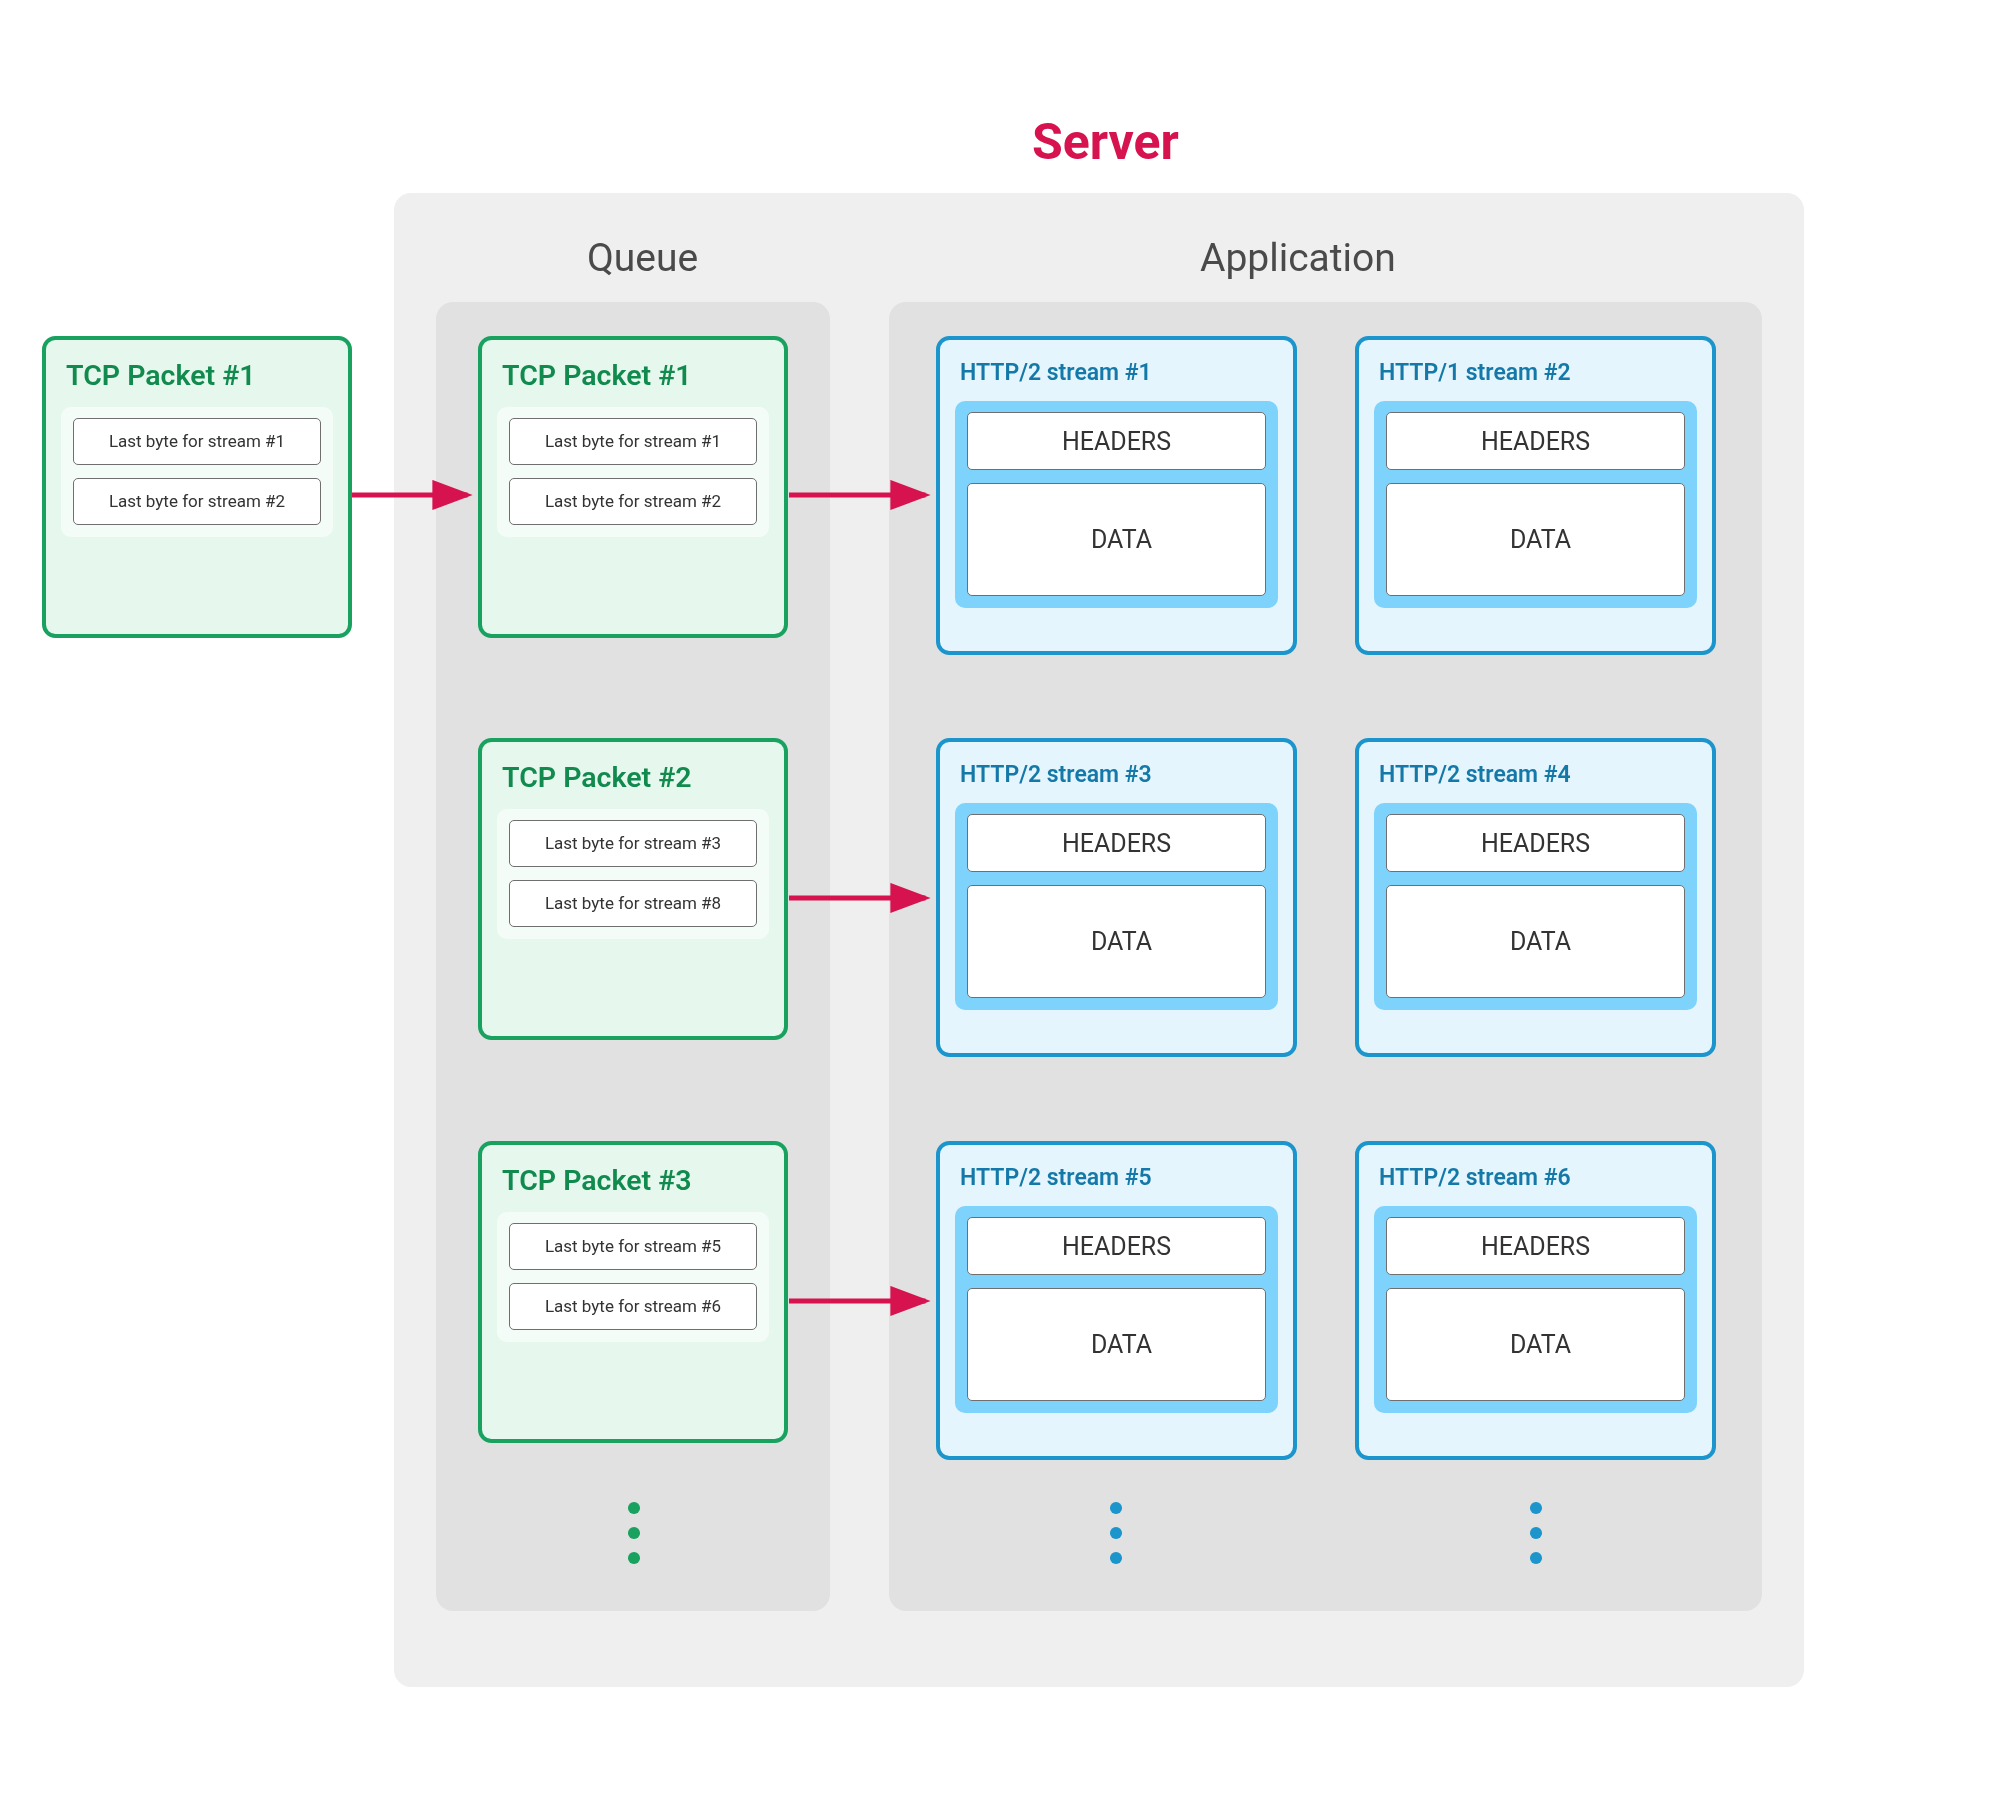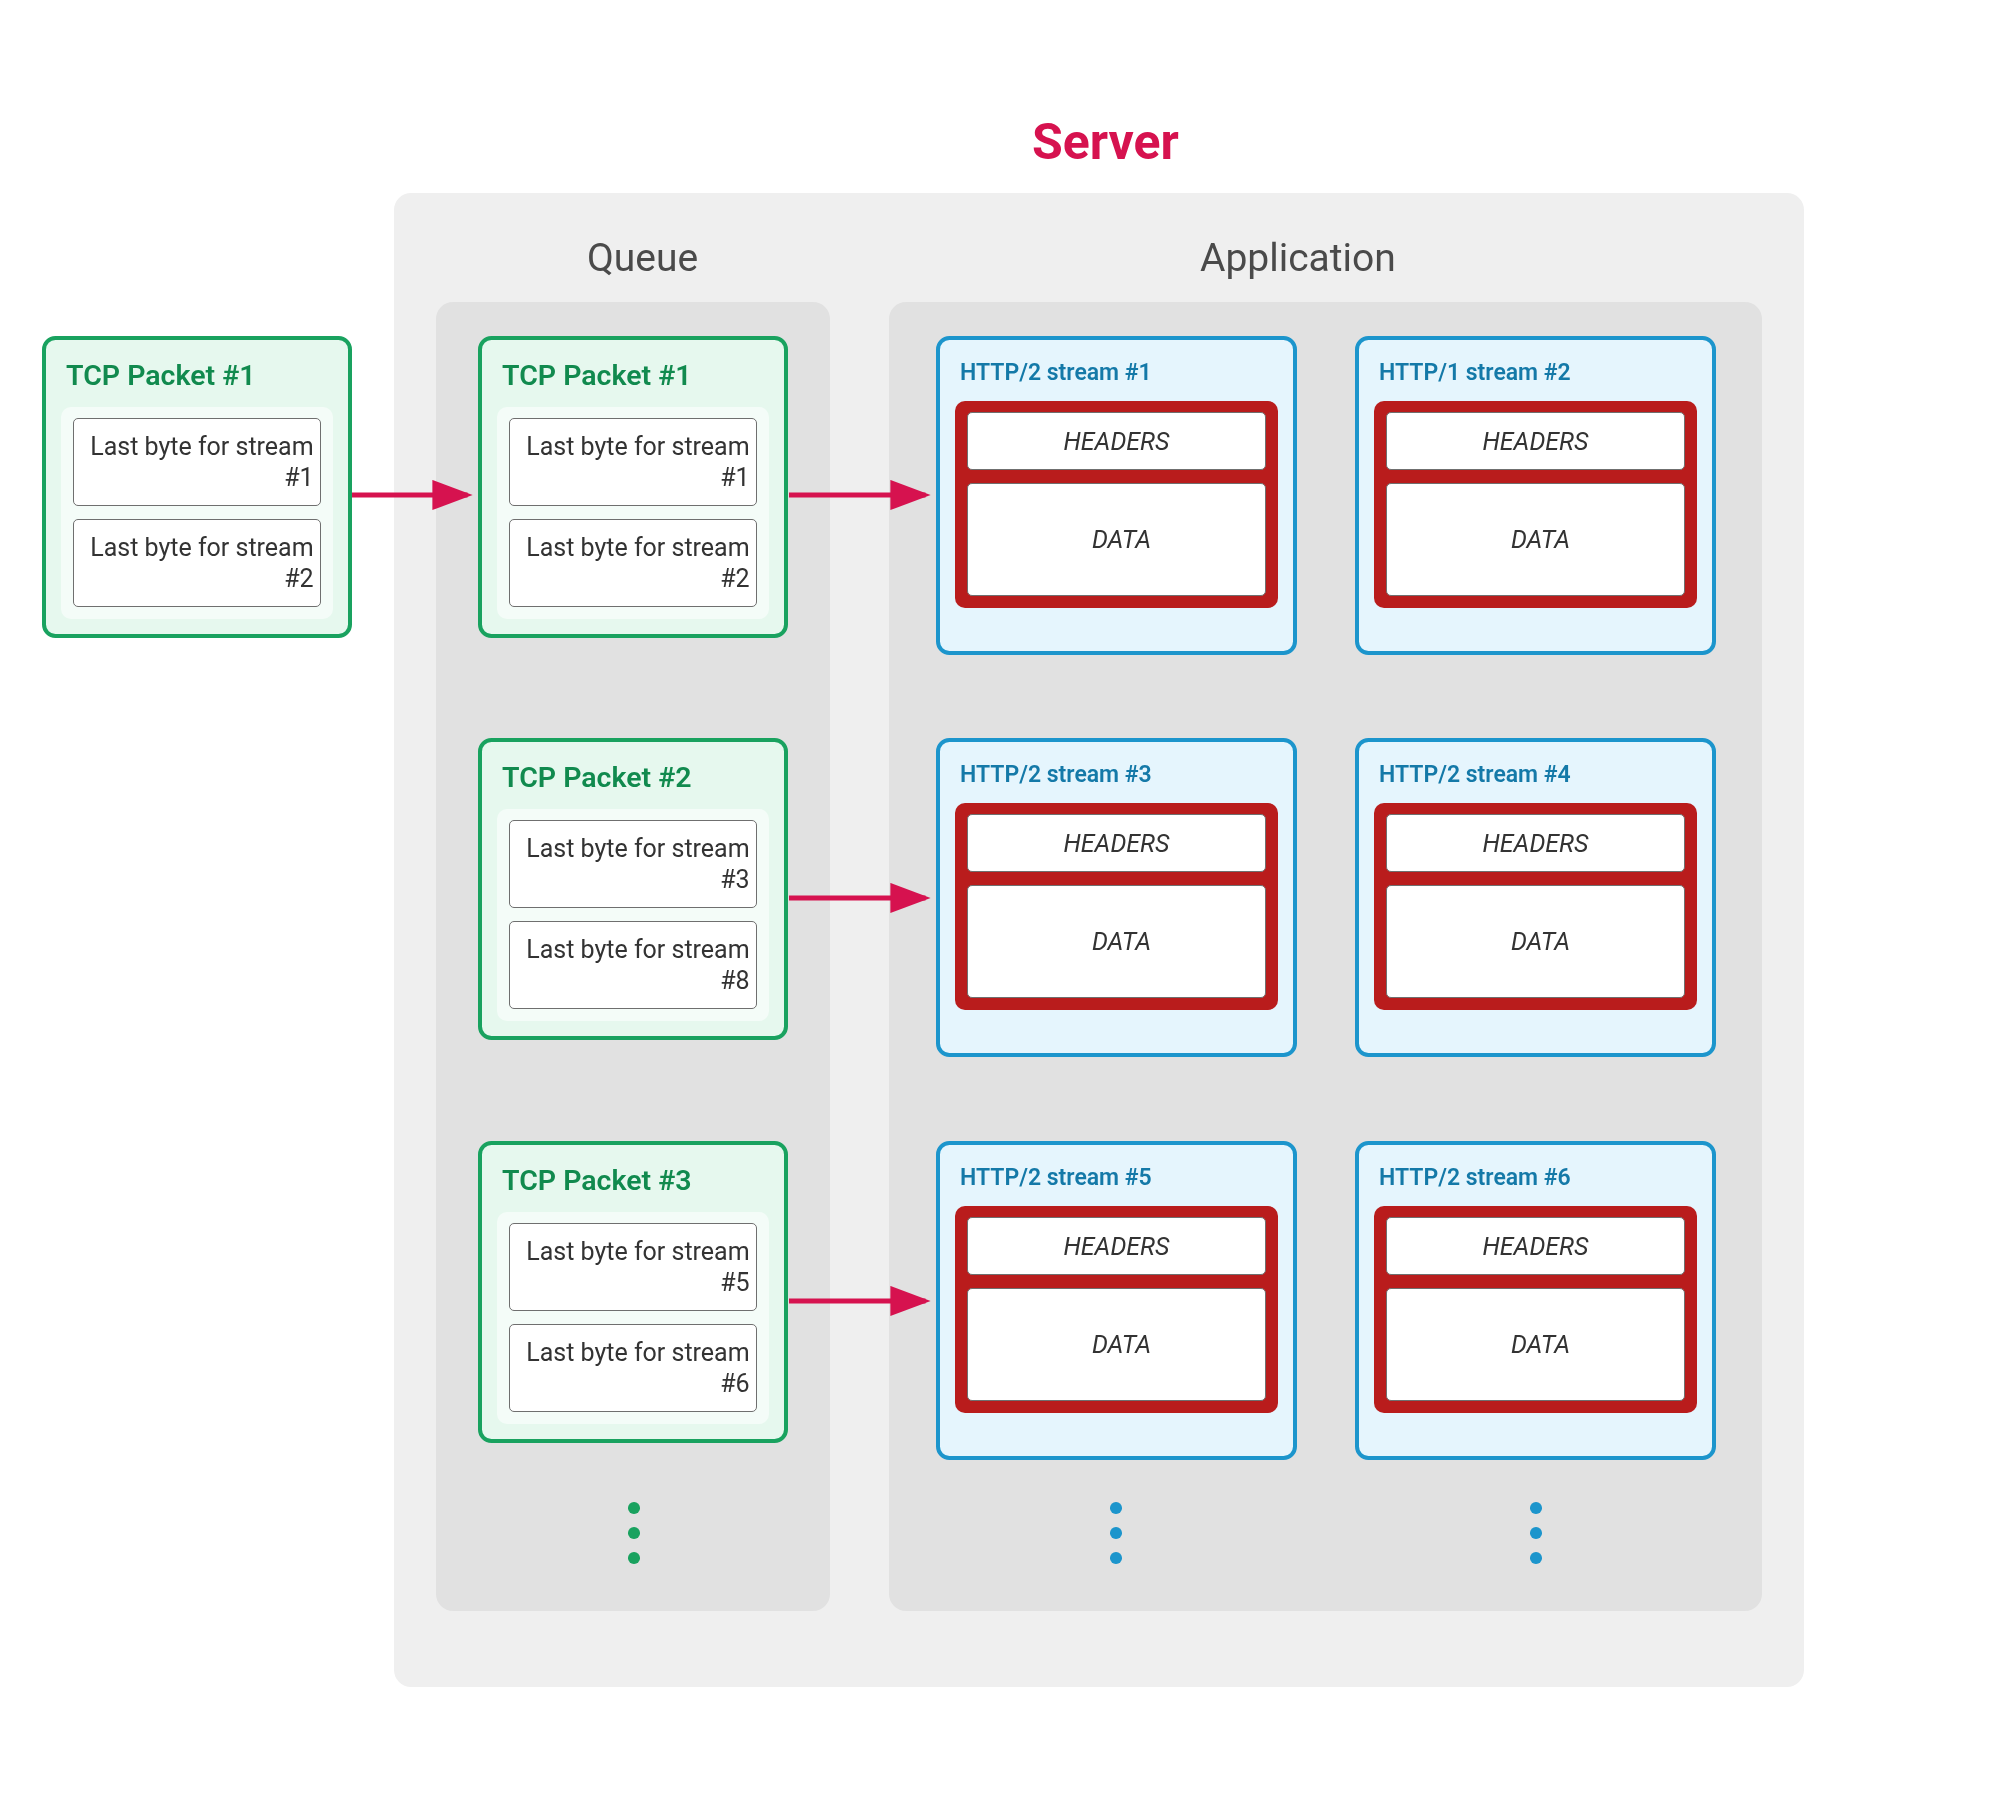--- a/index.html
+++ b/index.html
@@ -74,22 +74,22 @@
   .tcp-inner {
     background: #f4fcf8;
     border-radius: 10px;
     padding: 11.7px;
   }
   .byte-box {
     background: #ffffff;
     border: 1.7px solid #6f6f6f;
     border-radius: 5px;
     padding: 11.7px 6.7px;
-    text-align: right;
-    font-size: 25px;
+    text-align: center;
+    font-size: 17px;
     color: #333;
     line-height: 1.25;
   }
   .byte-box + .byte-box { margin-top: 13.4px; }
 
   .external-packet { left: 42px; top: 336px; }
   .queue-packet-1 { left: 478px; top: 336px; }
   .queue-packet-2 { left: 478px; top: 738px; }
   .queue-packet-3 { left: 478px; top: 1141px; }
 
@@ -103,24 +103,23 @@
     padding: 18.5px 15px 15px 15px;
   }
   .stream-title {
     color: #1479a8;
     font-size: 23px;
     font-weight: 600;
     margin-bottom: 15px;
     margin-left: 5px;
   }
   .stream-inner {
-    background: #b91c1c;
+    background: #7dd3fc;
     border-radius: 10px;
     padding: 11.7px;
-    font-style: italic;
   }
   .headers-box {
     background: #ffffff;
     border: 1.7px solid #6f6f6f;
     border-radius: 5px;
     padding: 13.4px 6.7px;
     text-align: center;
     font-size: 25px;
     color: #333;
     margin-bottom: 13.4px;

